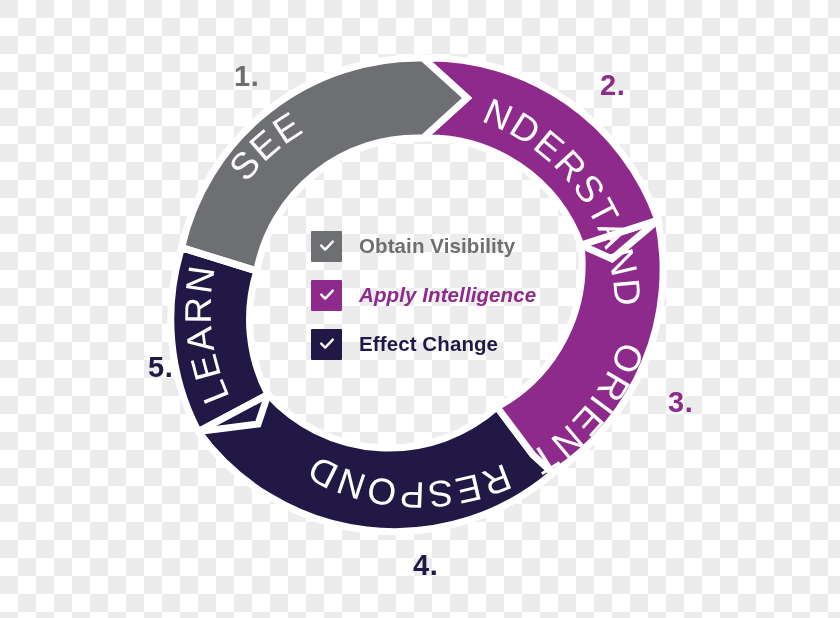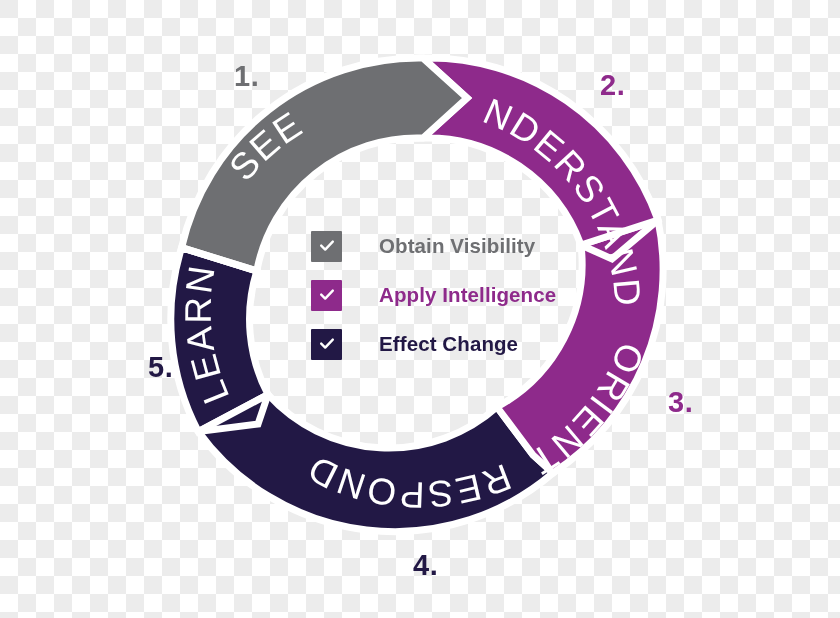--- a/index.html
+++ b/index.html
@@ -35,21 +35,20 @@
     position:absolute;
     left:311px;
     top:226px;
     width:250px;
   }
   .legend-row{
     display:flex;
     align-items:center;
     height:40px;
     margin-bottom:9px;
-    gap:20px;
   }
   .legend-box{
     width:31px;height:31px;
     flex:0 0 31px;
     border-radius:1px;
     display:flex;align-items:center;justify-content:center;
     color:#ffffff;
     font-size:19px;
     line-height:1;
   }
@@ -179,21 +178,21 @@
       </span>
       <span class="legend-label" id="legend-label-0" style="color: rgb(110, 111, 114);">Obtain Visibility</span>
     </div>
 
     <div class="legend-row">
       <span class="legend-box" id="legend-box-1" style="background: rgb(142, 42, 139);">
         <svg class="legend-check" viewBox="0 0 16 16">
           <path d="M2.2 7.6 L6.2 11.6 L13.8 3.6" fill="none" stroke="#ffffff" stroke-width="2.4" stroke-linecap="round" stroke-linejoin="round"></path>
         </svg>
       </span>
-      <span class="legend-label" id="legend-label-1" style="color: rgb(142, 42, 139);">Apply Intelligence</span>
+      <span class="legend-label" id="legend-label-1" style="color: rgb(142, 42, 139); font-style: italic;">Apply Intelligence</span>
     </div>
 
     <div class="legend-row">
       <span class="legend-box" id="legend-box-2" style="background: rgb(34, 24, 69);">
         <svg class="legend-check" viewBox="0 0 16 16">
           <path d="M2.2 7.6 L6.2 11.6 L13.8 3.6" fill="none" stroke="#ffffff" stroke-width="2.4" stroke-linecap="round" stroke-linejoin="round"></path>
         </svg>
       </span>
       <span class="legend-label" id="legend-label-2" style="color: rgb(34, 24, 69); text-align: right;">Effect Change</span>
     </div>

